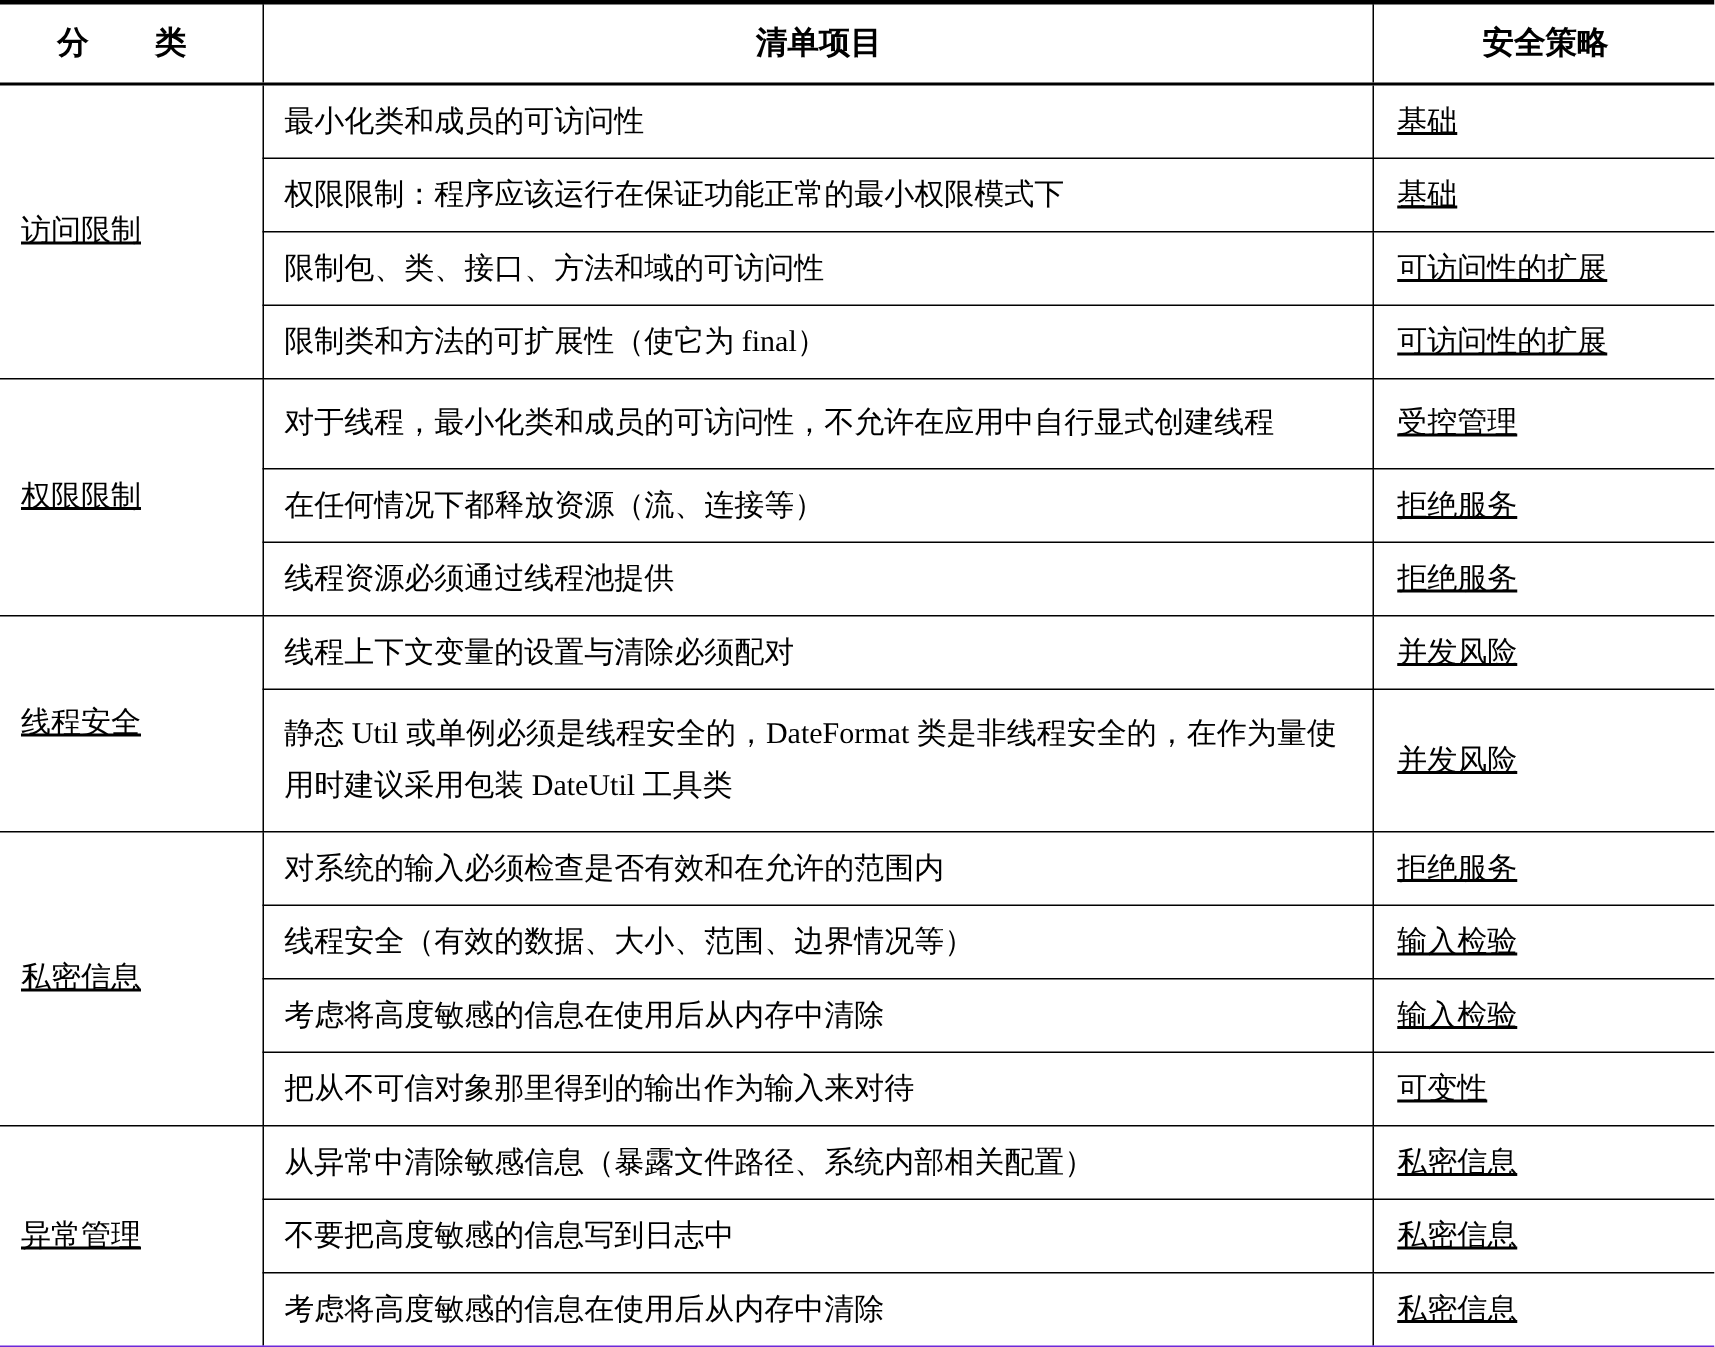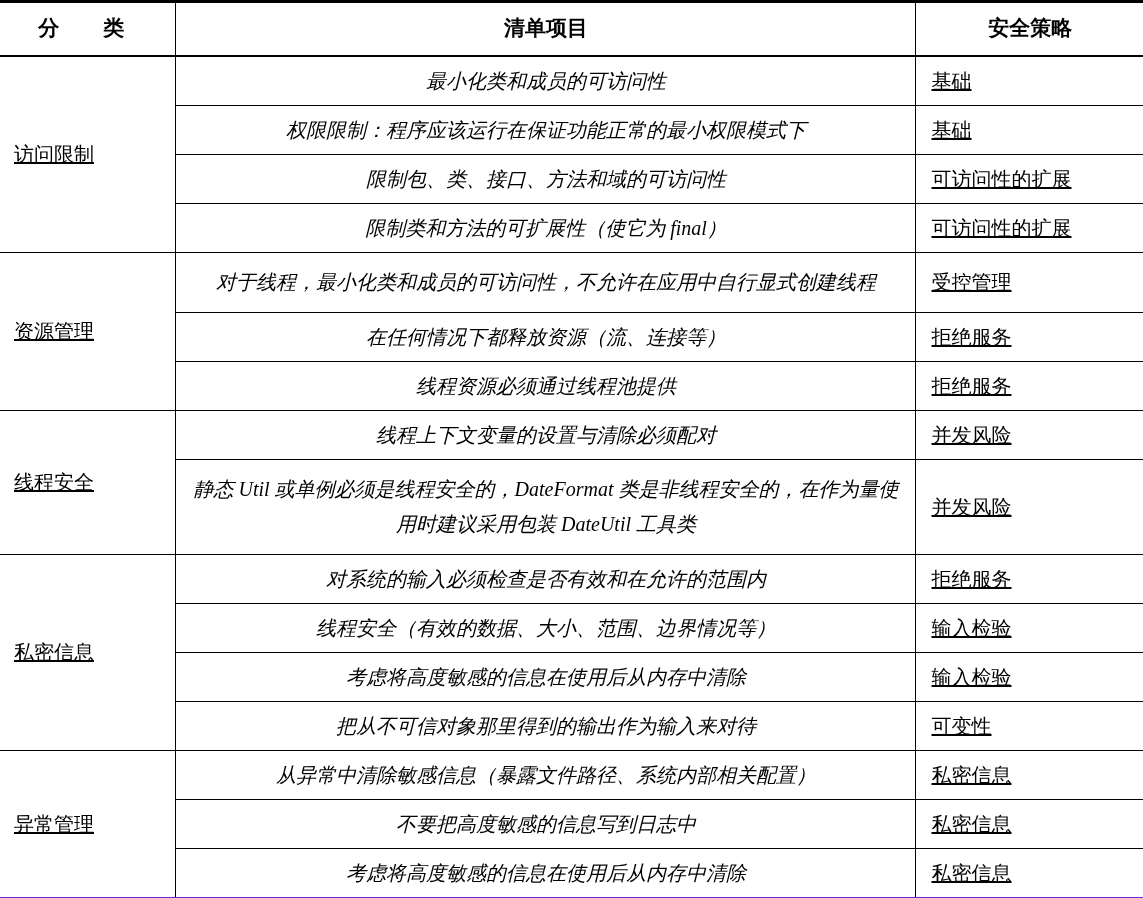--- a/index.html
+++ b/index.html
@@ -77,22 +77,21 @@
     padding-bottom: 10px;
   }
   .hdr-cat {
     letter-spacing: 0.55em;
     padding-left: 0.55em;
   }
   td.category .cell-pad {
     text-align: left;
   }
   td.item .cell-pad {
-    text-align: center;
-    font-style: italic;
+    text-align: left;
   }
   td.policy .cell-pad {
     text-align: left;
     padding-left: 16px;
   }
   td.category,
   td.policy {
     vertical-align: middle;
     text-decoration: underline;
   }
@@ -158,21 +157,21 @@
         <td class="item">
           <span class="cell-pad">限制类和方法的可扩展性（使它为 final）</span>
         </td>
         <td class="policy c-right">
           <span class="cell-pad">可访问性的扩展</span>
         </td>
       </tr>
 
       <tr>
         <td class="category c-left" rowspan="3">
-          <span class="cell-pad">资源管理</span>
+          <span class="cell-pad">权限限制</span>
         </td>
         <td class="item">
           <span class="cell-pad tall two-line">对于线程，最小化类和成员的可访问性，不允许在应用中自行显式创建线程</span>
         </td>
         <td class="policy c-right">
           <span class="cell-pad">受控管理</span>
         </td>
       </tr>
       <tr>
         <td class="item">

